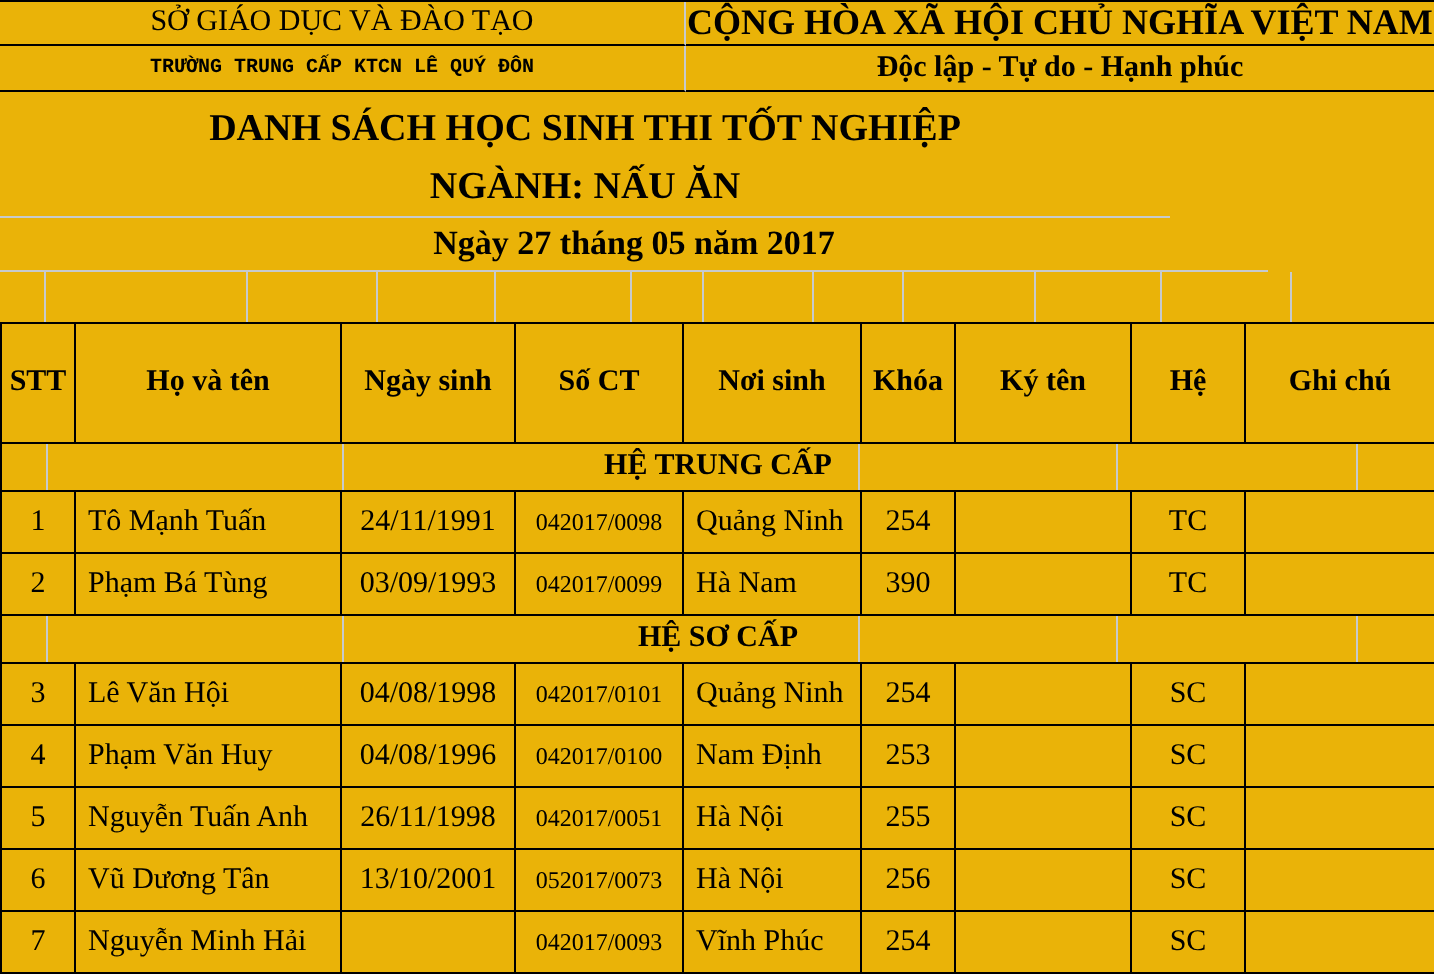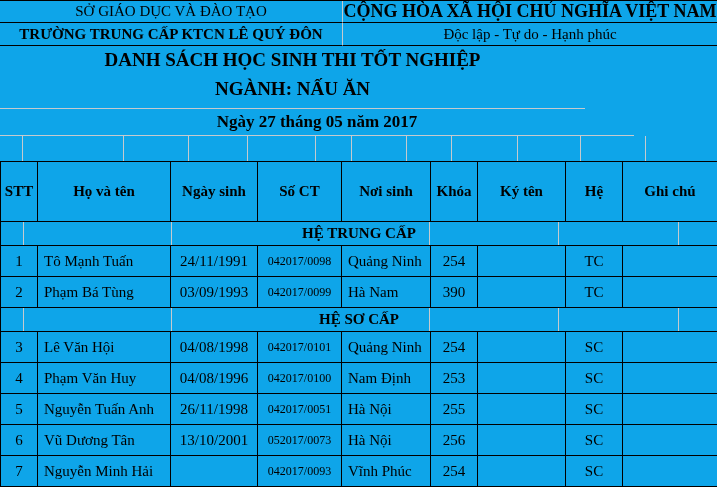--- a/index.html
+++ b/index.html
@@ -1,19 +1,19 @@
 <!DOCTYPE html>
 <html><head>
 <meta charset="utf-8">
 <style>
   html,body{margin:0;padding:0;background:#fff;}
   #sheet{
     position:relative;
     width:717px;height:487px;
-    background:#0ea5e9;
+    background:#eab308;
     font-family:"Liberation Serif", serif;
     color:#000;
     overflow:hidden;
   }
   
   .top-header{
     position:absolute;left:0;top:0;width:717px;height:45px;
     display:grid;
     grid-template-columns:343px 374px;
     grid-template-rows:22px 23px;
@@ -22,27 +22,27 @@
   }
   .top-header .cell{
     display:flex;align-items:center;justify-content:center;
     border-bottom:1px solid #000;
     box-sizing:border-box;
     white-space:nowrap;
     overflow:hidden;
   }
   .top-header .cell.left{border-right:1px solid #c6cace;}
   .th-l1{font-size:15px;font-weight:normal;}
-  .th-l2{font-size:15px;font-weight:bold;}
+  .th-l2{font-size:10px;font-weight:bold;font-family:Liberation Mono, monospace;}
   .th-r1{font-size:18px;font-weight:bold;}
-  .th-r2{font-size:15px;font-weight:normal;}
+  .th-r2{font-size:15px;font-weight:bold;}
   
   .title-block{
     position:absolute;left:0;top:45px;width:585px;height:64px;
-    display:flex;flex-direction:column;align-items:center;justify-content:flex-start;
+    display:flex;flex-direction:column;align-items:center;justify-content:flex-end;
     border-bottom:1px solid #c6cace;
     box-sizing:border-box;
   }
   .title-block .t1,.title-block .t2{
     font-size:19px;font-weight:bold;line-height:29px;white-space:nowrap;
   }
   
   .date-row{
     position:absolute;left:0;top:109px;width:634px;height:27px;
     display:flex;align-items:center;justify-content:center;

